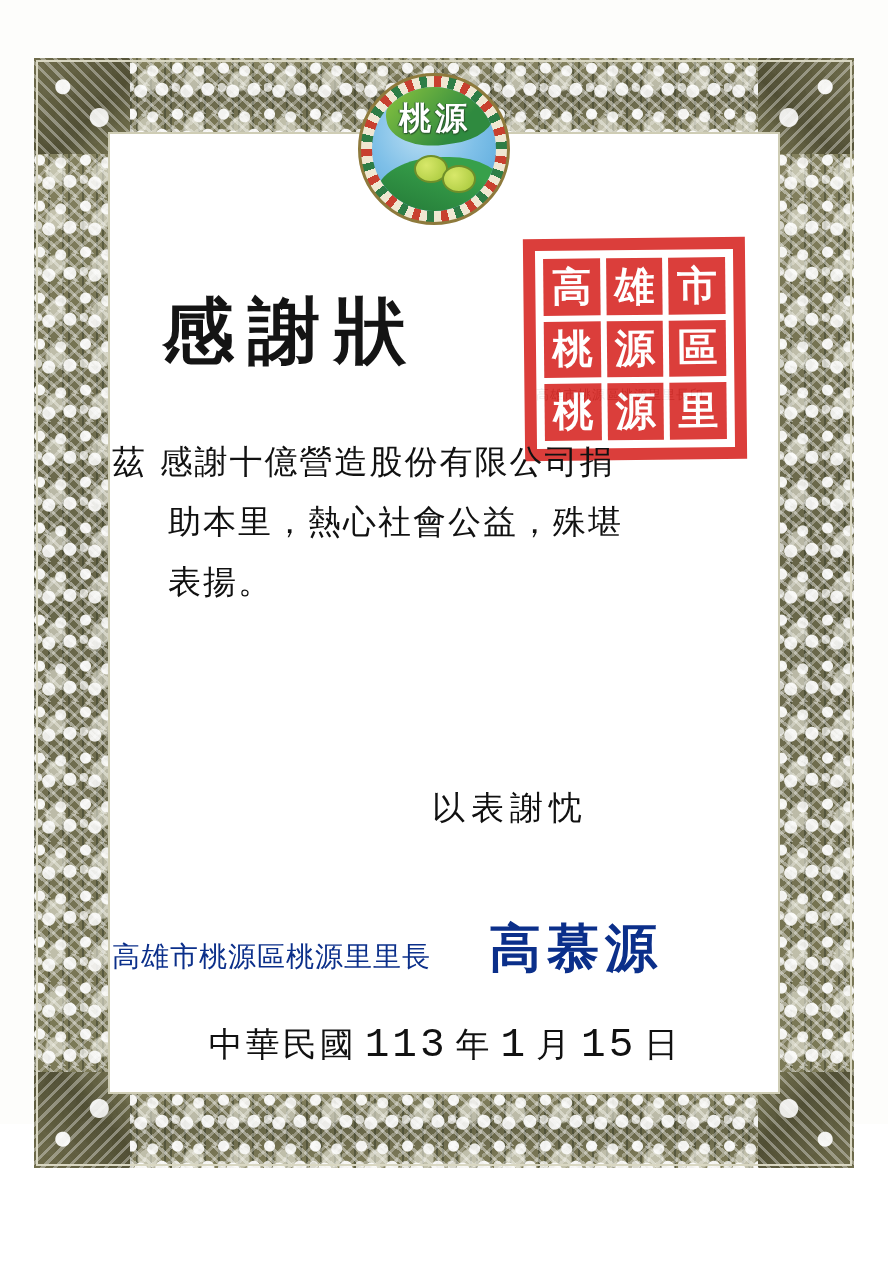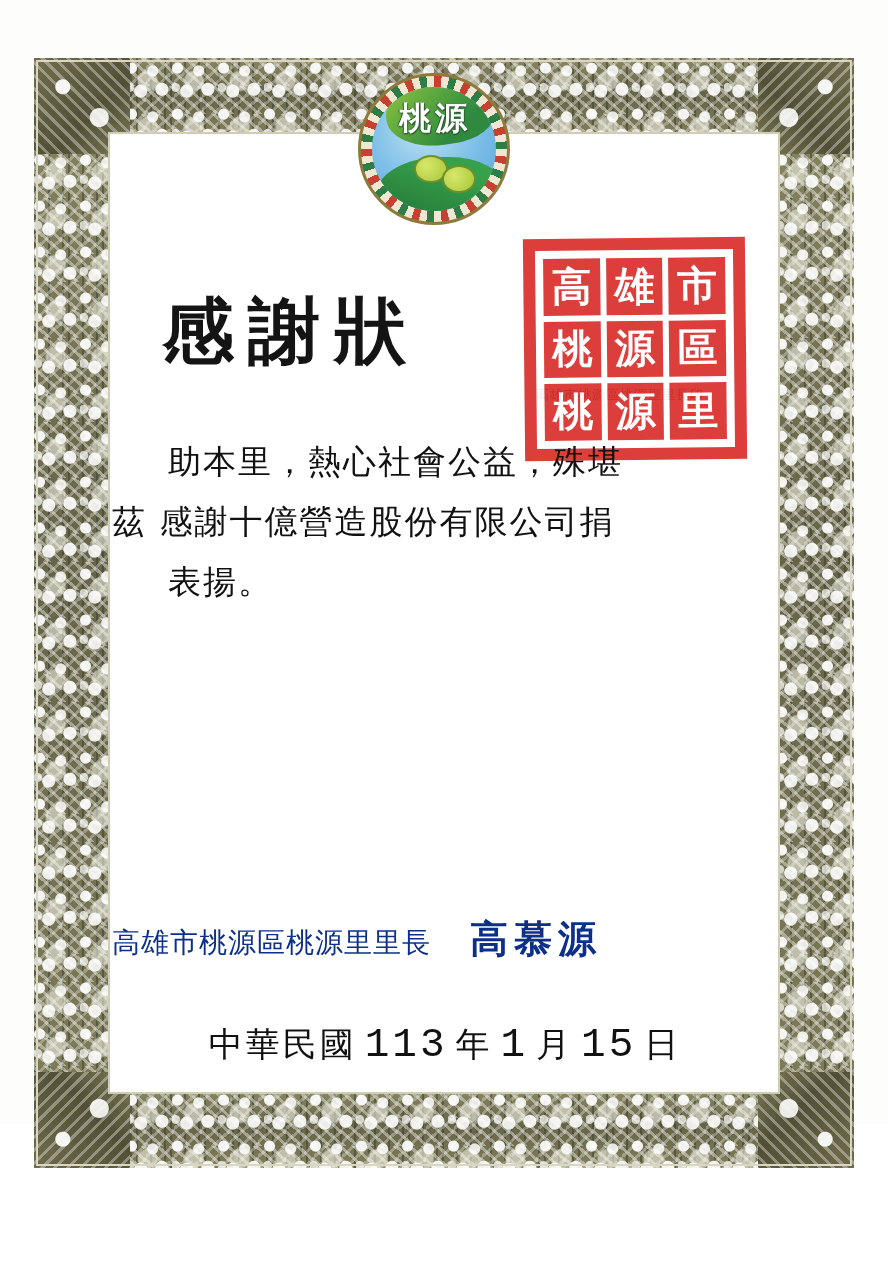--- a/index.html
+++ b/index.html
@@ -271,23 +271,23 @@
     gap: 16px;
   }
   .sig-title {
     font-family: "DejaVu Serif", serif;
     font-size: 28px;
     letter-spacing: 1px;
     color: #0b2f8a;
     white-space: nowrap;
   }
   .sig-name {
-    margin-left: 23px;
+    margin-left: 42px;
     font-family: Liberation Sans, sans-serif;
-    font-size: 38px;
+    font-size: 52px;
     font-weight: bold;
     letter-spacing: 6px;
     color: #0b2f8a;
     white-space: nowrap;
   }
 
   
   .date-row {
     position: absolute;
     left: 0;
@@ -355,25 +355,26 @@
       <div class="seal-glyph">市</div>
       <div class="seal-glyph">桃</div>
       <div class="seal-glyph">源</div>
       <div class="seal-glyph">區</div>
       <div class="seal-glyph">桃</div>
       <div class="seal-glyph">源</div>
       <div class="seal-glyph">里</div>
     </div>
 
     <div class="body-text">
+      <div class="body-line">茲 感謝十億營造股份有限公司捐</div>
       <div class="body-line indent">助本里，熱心社會公益，殊堪</div>
-      <div class="body-line">茲 感謝十億營造股份有限公司捐</div>
       <div class="body-line indent">表揚。</div>
     </div>
 
+    <div class="closing-b">以表謝忱</div>
 
     <div class="sig-row">
       <div class="sig-title">高雄市桃源區桃源里里長</div>
       <div class="sig-name">高慕源</div>
     </div>
 
     <div class="date-row">
       <span>中華民國</span>
       <span class="date-num">113</span>
       <span>年</span>

